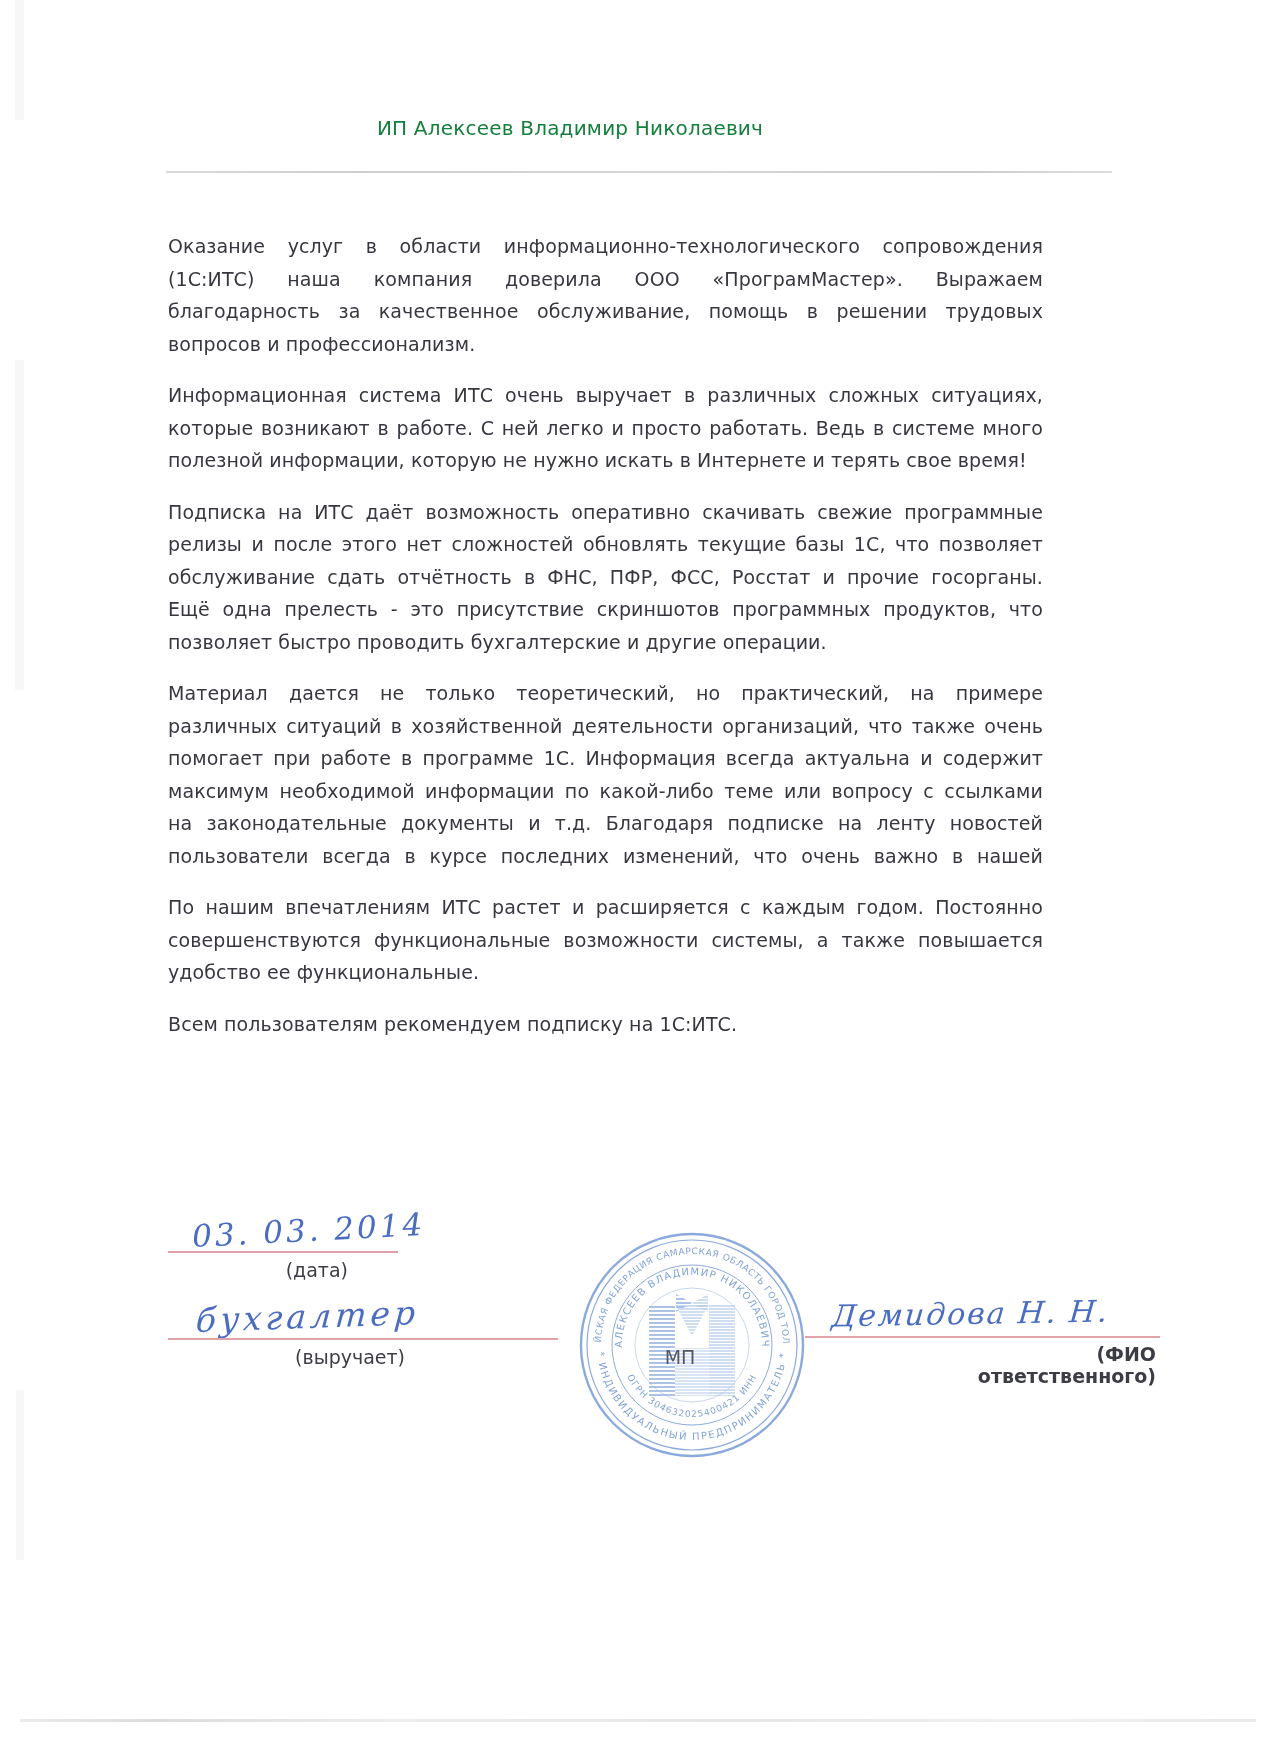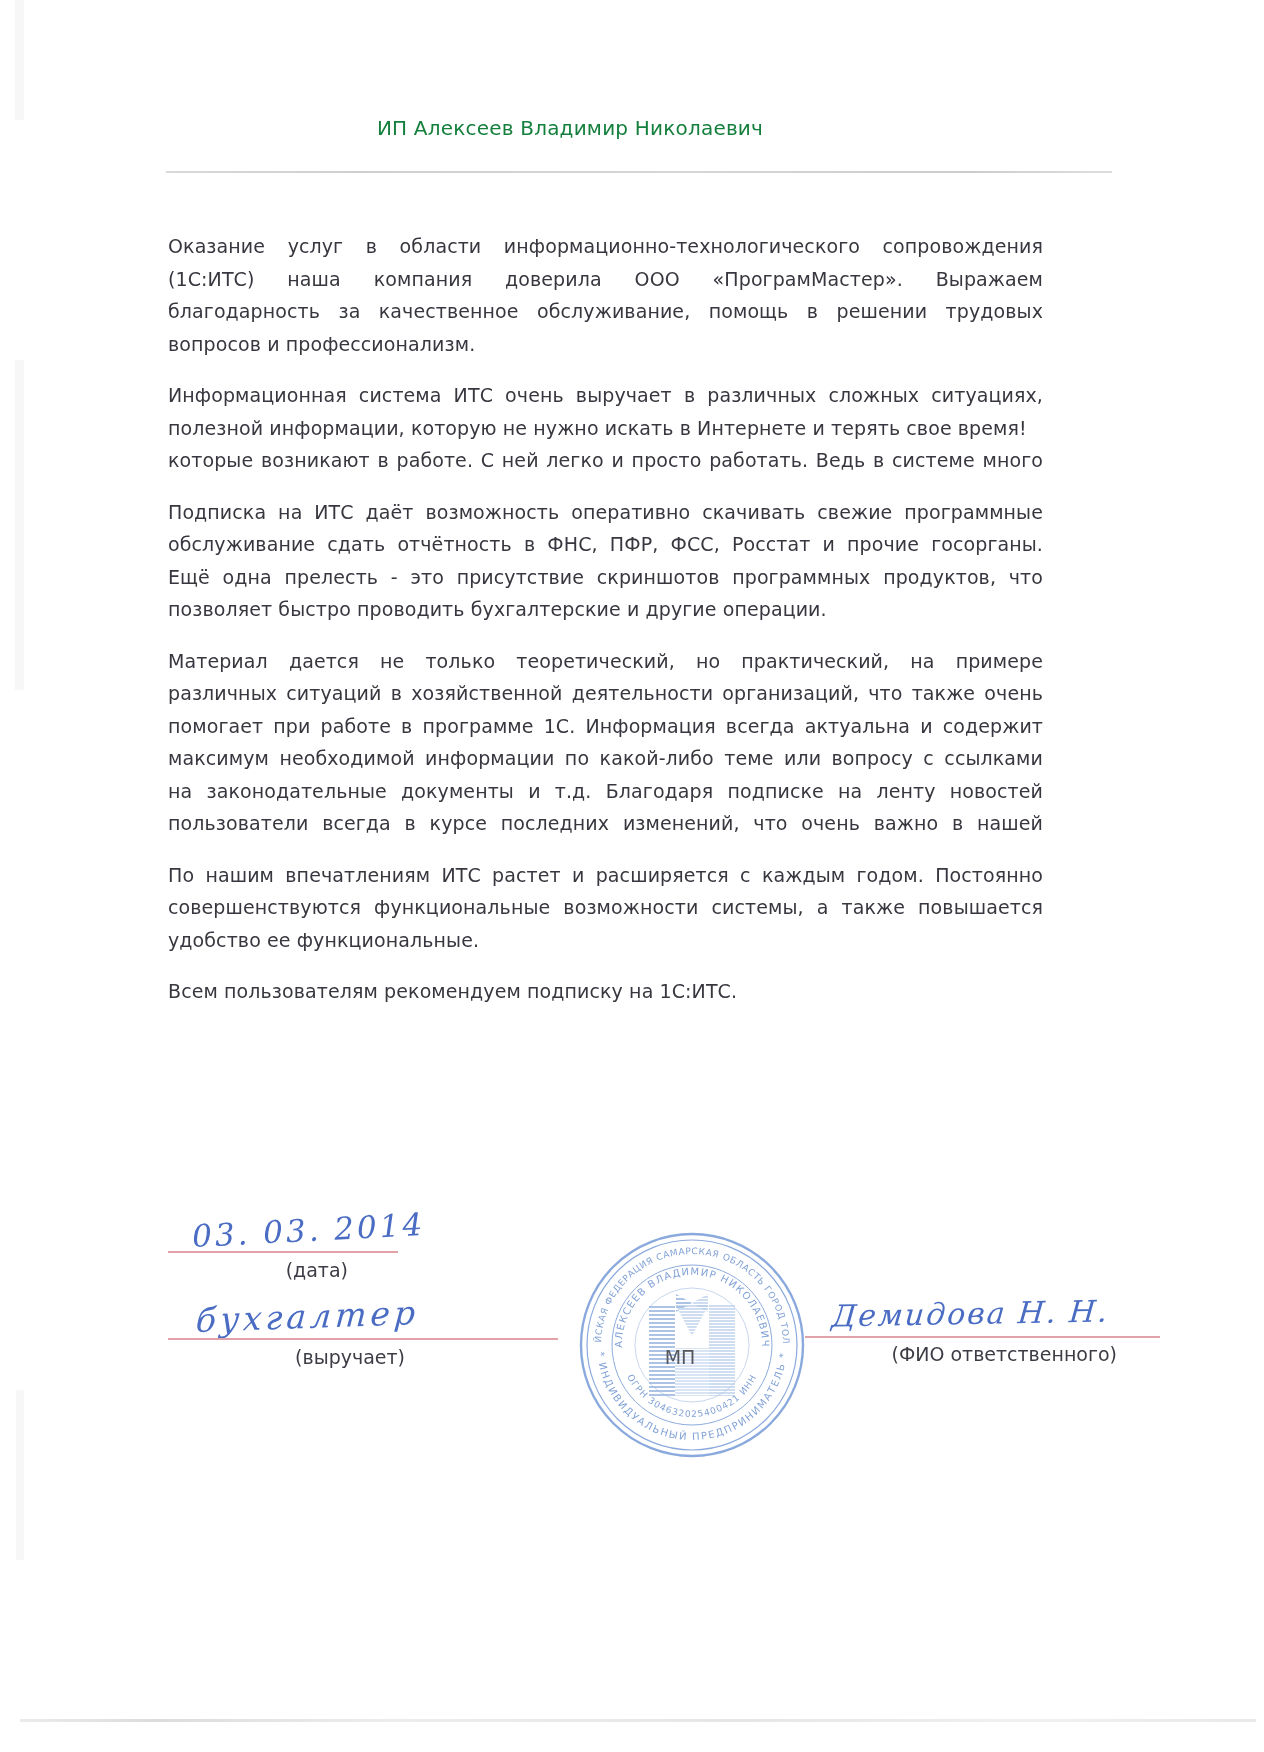--- a/index.html
+++ b/index.html
@@ -31,21 +31,21 @@
   .hand-date{top:1212px;left:192px;font-size:31px;letter-spacing:3px;transform:rotate(-3deg);}
   .hand-role{top:1297px;left:196px;font-size:33px;letter-spacing:4px;transform:rotate(-2deg) skewX(-6deg);}
   .hand-fio{top:1296px;left:832px;font-size:30px;letter-spacing:2px;transform:rotate(-1deg) skewX(-6deg);}
   .sig-line{position:absolute;height:2px;background:#e2a3a8;}
   .line-date{top:1251px;left:168px;width:230px;}
   .line-role{top:1338px;left:168px;width:390px;}
   .line-fio{top:1336px;left:805px;width:355px;}
   .sig-label{position:absolute;font-size:19px;color:#3c3c46;text-align:right;}
   .label-date{top:1259px;left:168px;width:180px;}
   .label-role{top:1346px;left:205px;width:200px;}
-  .label-fio{top:1343px;left:877px;width:240px;}
+  .label-fio{top:1343px;left:916px;width:240px;font-weight:bold;}
   .stamp{
     position:absolute;top:1230px;left:577px;width:230px;height:230px;
     filter:blur(0.4px);opacity:.88;
   }
   .stamp text{
     font-family:"DejaVu Sans","Liberation Sans",sans-serif;
   }
   .artifact{position:absolute;background:#f7f7f7;}
   .edge-1{left:15px;top:0;width:9px;height:120px;}
   .edge-2{left:15px;top:360px;width:9px;height:330px;}
@@ -63,25 +63,26 @@
 
 <div class="body-text">
     <div class="para">
       <div class="tline">Оказание услуг в области информационно-технологического сопровождения</div>
       <div class="tline">(1С:ИТС) наша компания доверила ООО «ПрограмМастер». Выражаем</div>
       <div class="tline">благодарность за качественное обслуживание, помощь в решении трудовых</div>
       <div class="tline last">вопросов и профессионализм.</div>
     </div>
     <div class="para">
       <div class="tline">Информационная система ИТС очень выручает в различных сложных ситуациях,</div>
+      <div class="tline">которые возникают в работе. С ней легко и просто работать. Ведь в системе много</div>
       <div class="tline last">полезной информации, которую не нужно искать в Интернете и терять свое время!</div>
-      <div class="tline">которые возникают в работе. С ней легко и просто работать. Ведь в системе много</div>
     </div>
     <div class="para">
       <div class="tline">Подписка на ИТС даёт возможность оперативно скачивать свежие программные</div>
+      <div class="tline">релизы и после этого нет сложностей обновлять текущие базы 1С, что позволяет</div>
       <div class="tline">обслуживание сдать отчётность в ФНС, ПФР, ФСС, Росстат и прочие госорганы.</div>
       <div class="tline">Ещё одна прелесть - это присутствие скриншотов программных продуктов, что</div>
       <div class="tline last">позволяет быстро проводить бухгалтерские и другие операции.</div>
     </div>
     <div class="para">
       <div class="tline">Материал дается не только теоретический, но практический, на примере</div>
       <div class="tline">различных ситуаций в хозяйственной деятельности организаций, что также очень</div>
       <div class="tline">помогает при работе в программе 1С. Информация всегда актуальна и содержит</div>
       <div class="tline">максимум необходимой информации по какой-либо теме или вопросу с ссылками</div>
       <div class="tline">на законодательные документы и т.д. Благодаря подписке на ленту новостей</div>

